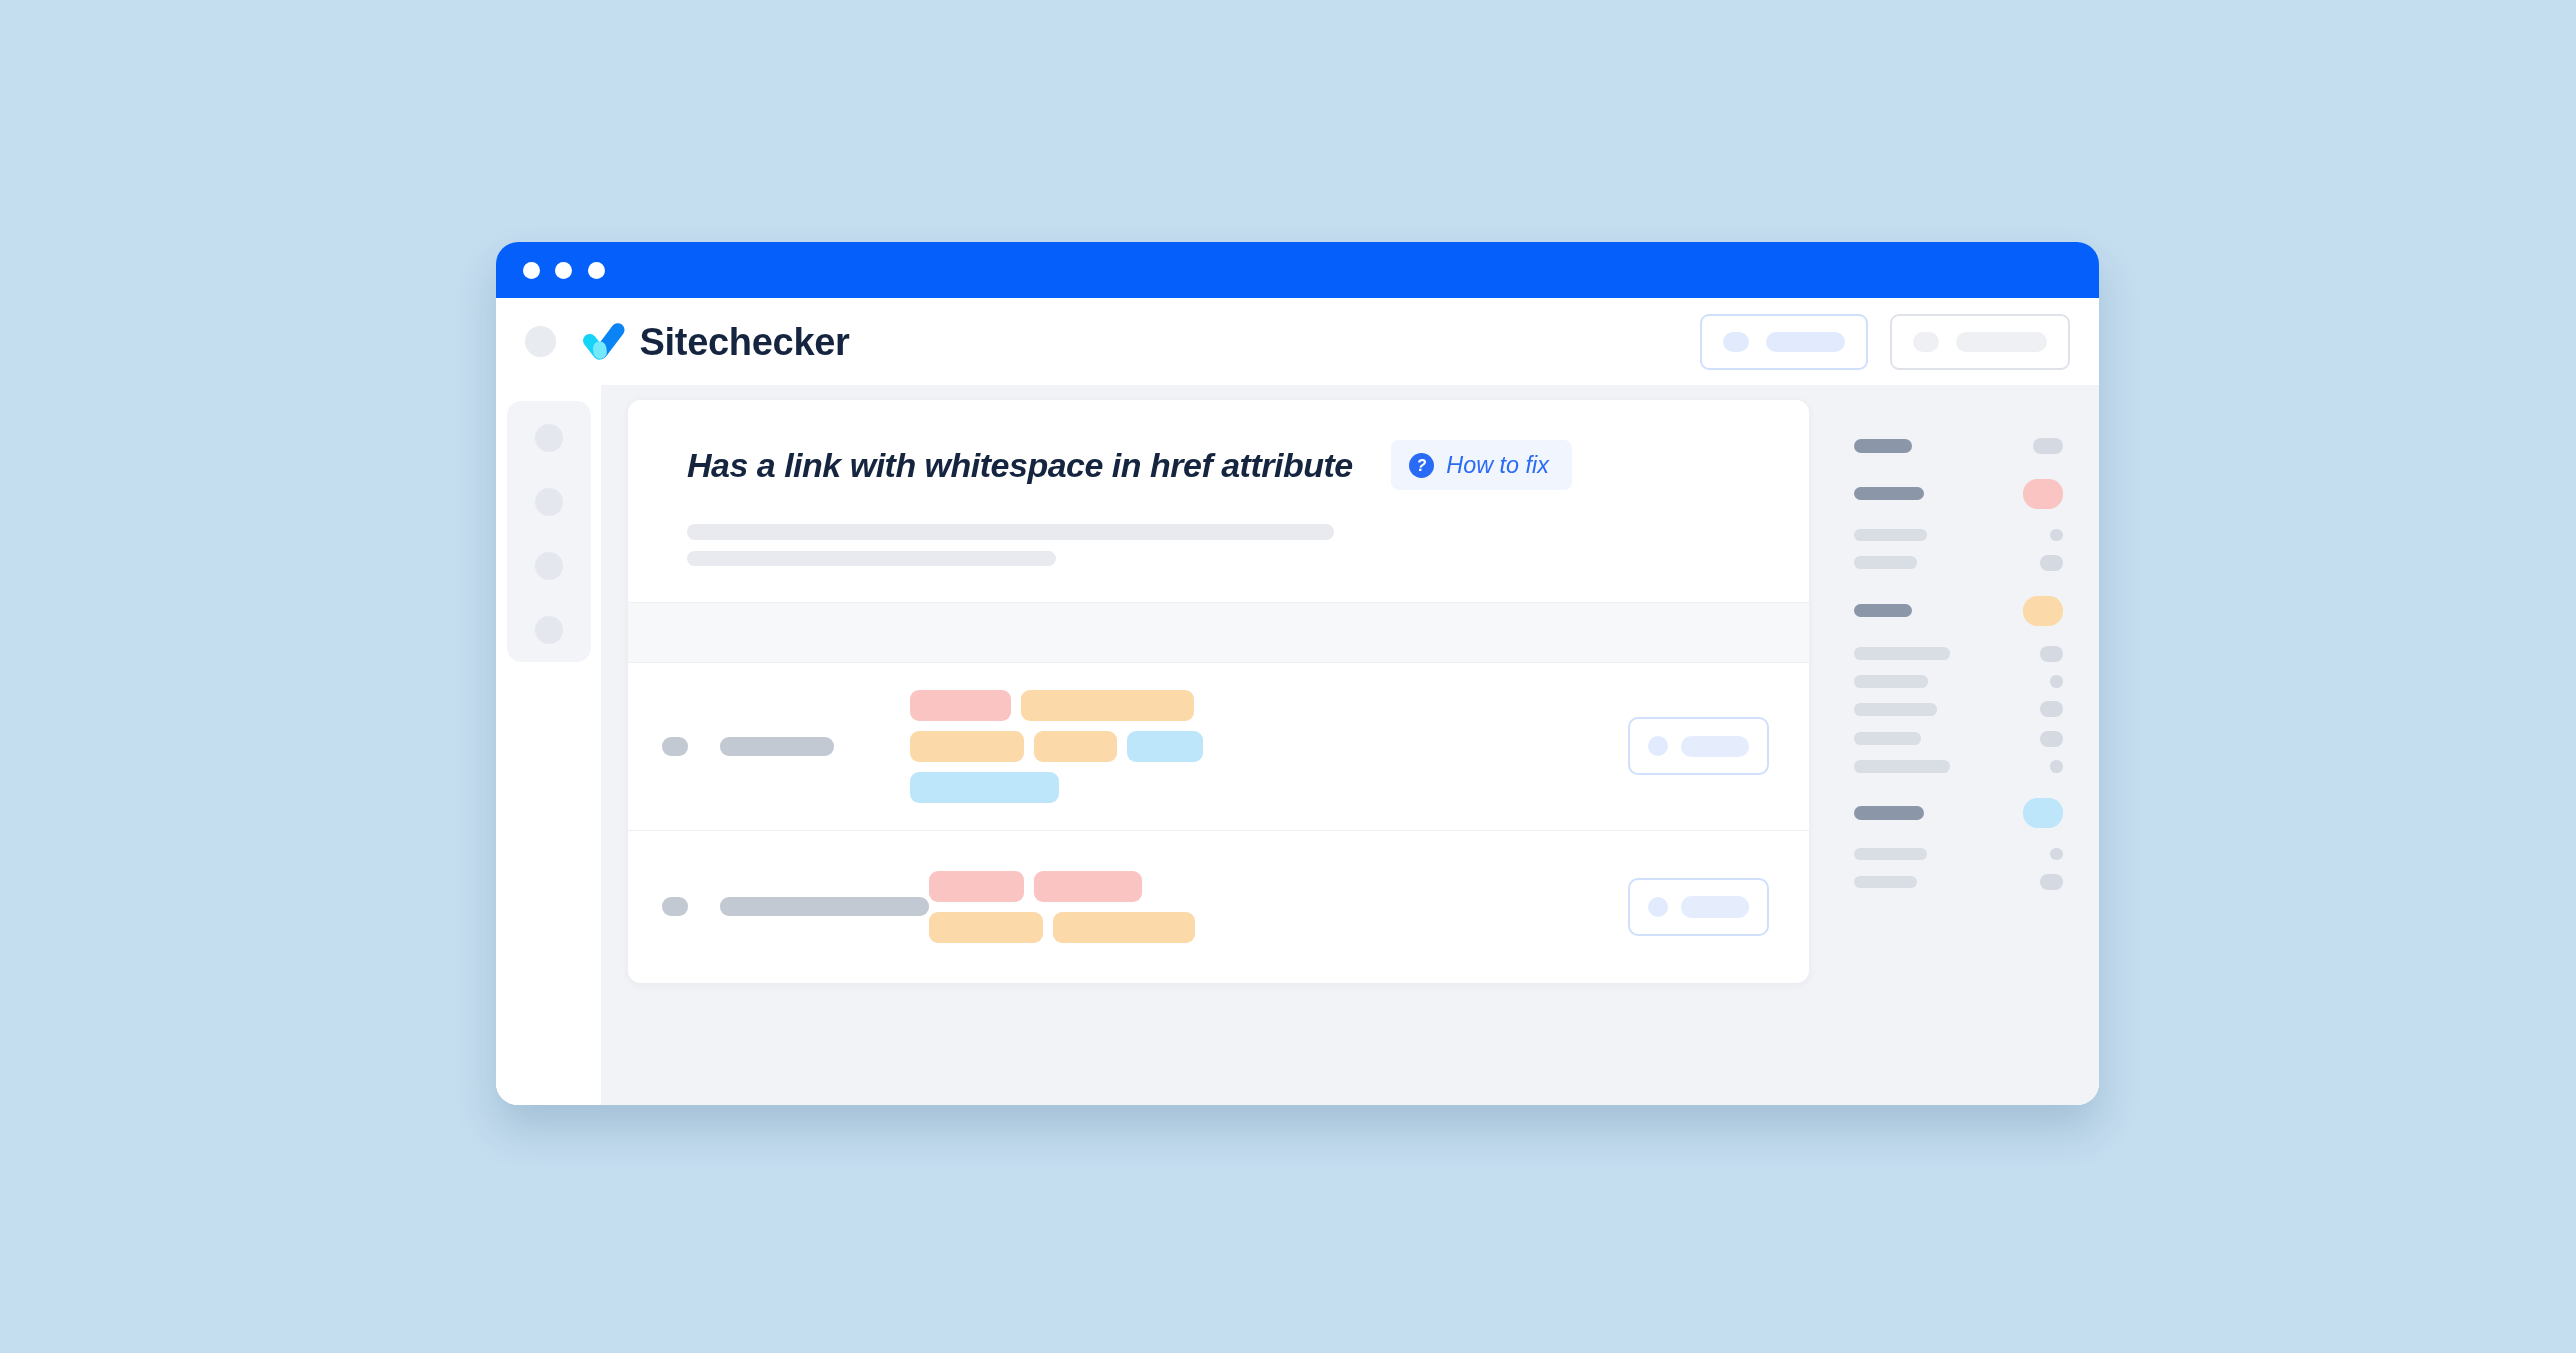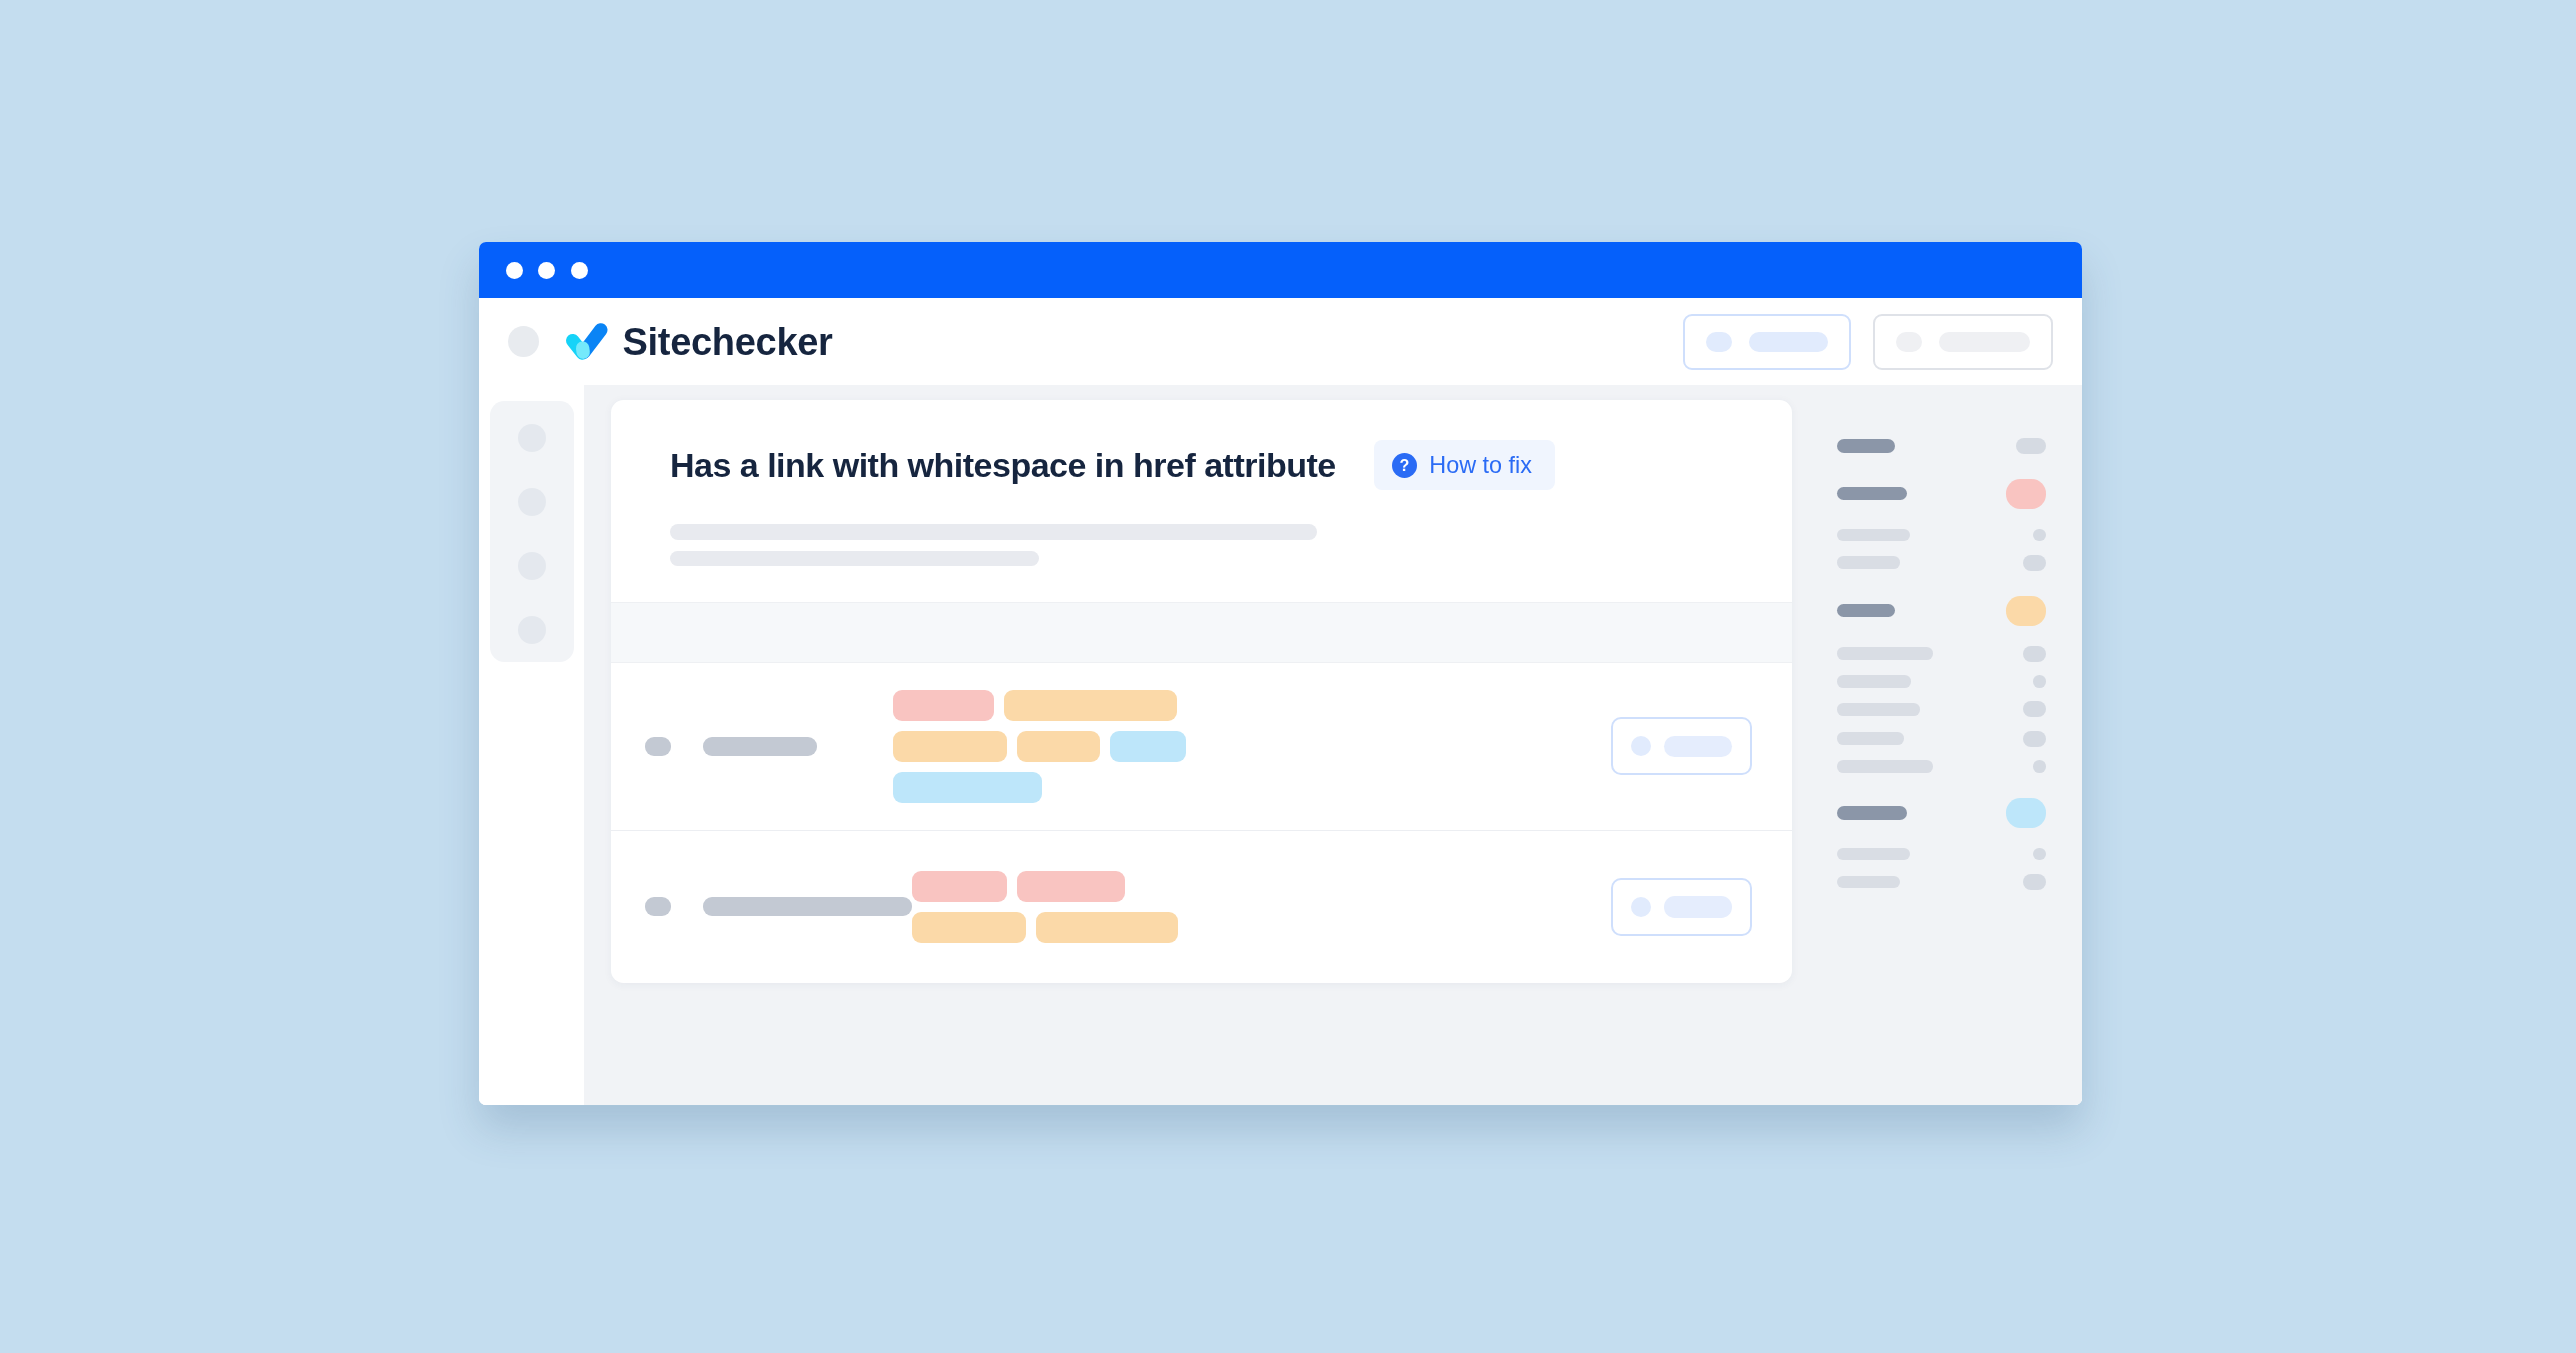--- a/index.html
+++ b/index.html
@@ -13,25 +13,25 @@
 
   body {
     background: #c4ddef;
     font-family: "Liberation Sans", sans-serif;
     -webkit-font-smoothing: antialiased;
   }
 
   
   .window {
     position: absolute;
-    left: 479px;
+    left: 496px;
     top: 242px;
     width: 1603px;
     height: 863px;
-    border-radius: 7px;
+    border-radius: 22px;
     background: #ffffff;
     box-shadow: 0 23.4px 41px rgba(40, 78, 120, .20);
     overflow: hidden;
     display: flex;
     flex-direction: column;
   }
 
   
   .titlebar {
     height: 56px;
@@ -149,20 +149,21 @@
   .content {
     flex: 1 1 auto;
     min-width: 0;
     padding: 0 20px 0 27px;
   }
   .card {
     background: #ffffff;
     border-radius: 12.6px;
     overflow: hidden;
     box-shadow: 0 1.8px 9px rgba(30, 50, 90, .05);
+    font-style: italic;
   }
   .card-head { padding: 40px 45px 36px 59px; }
   .title-row {
     display: flex;
     align-items: center;
     gap: 38px;
   }
   .page-title {
     font-size: 34px;
     font-weight: 700;

